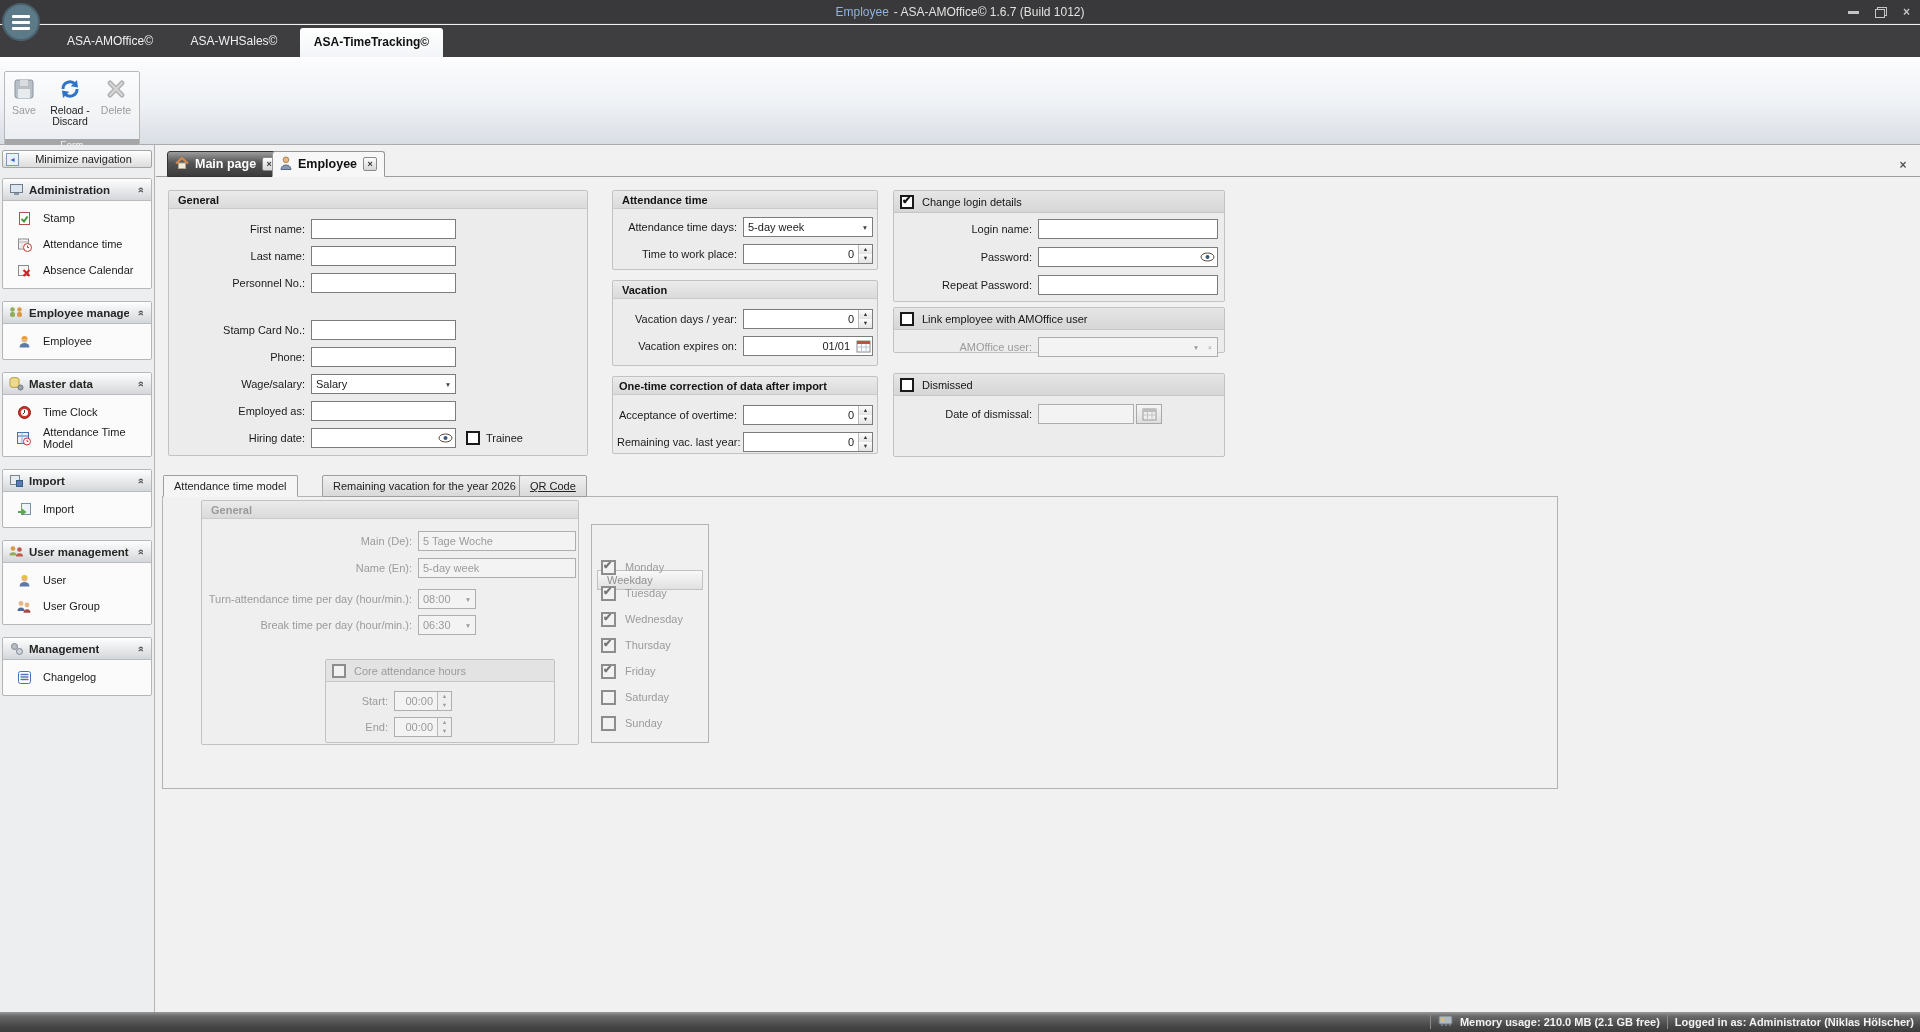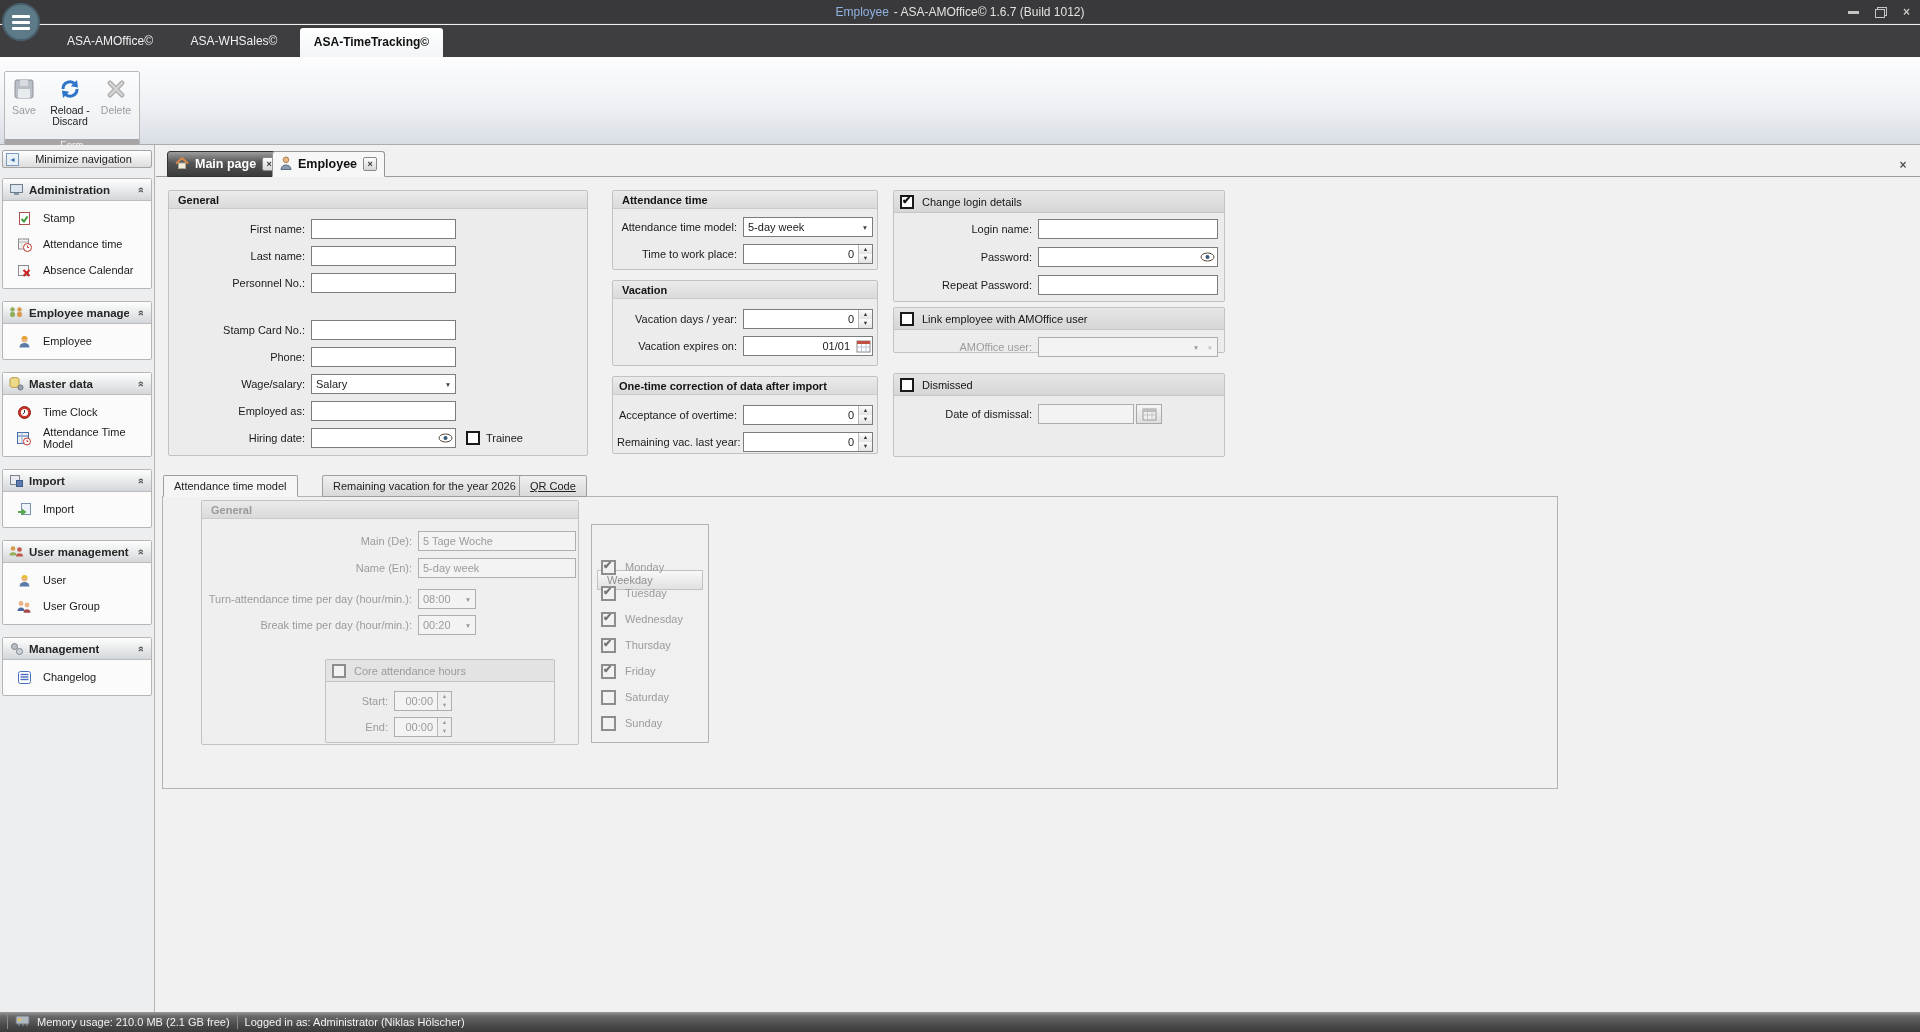--- a/index.html
+++ b/index.html
@@ -105,21 +105,21 @@
   .bpanel {position:absolute;left:162px;top:496px;width:1396px;height:293px;border:1px solid #b3b3b3;background:#f1f1f2;}
   .wkpanel {position:absolute;border:1px solid #b3b3b3;background:#f0f0f0;}
   .wk-hdr {position:absolute;left:5px;top:5px;right:5px;height:20px;border:1px solid #c2c2c2;
     background:linear-gradient(#f8f8f8,#e1e1e1);color:#8f8f8f;line-height:18px;padding-left:9px;margin-top:40px;}
   .wday {position:absolute;left:9px;display:flex;align-items:center;gap:9px;height:16px;}
   .wday .cb {width:15px;height:15px;}
 
   
   .statusbar {position:absolute;left:0;top:1012px;width:1920px;height:20px;
     background:linear-gradient(#9a9a9a 0%,#6a6a6a 20%,#474747 70%,#3c3c3c 100%);
-    display:flex;align-items:center;justify-content:flex-start;color:#f2f2f2;font-size:11px;}
+    display:flex;align-items:center;justify-content:flex-end;color:#f2f2f2;font-size:11px;font-weight:bold;}
   .st-sep {width:1px;height:14px;background:#2d2d2d;border-right:1px solid #8a8a8a;margin:0 7px;}
   .st-item {display:flex;align-items:center;gap:6px;white-space:nowrap;}
   .statusbar .pad-r {padding-right:6px;}
 </style>
 </head>
 <body>
 
 <div class="app">
 
   <div class="titlebar">
@@ -455,21 +455,21 @@
           </span>
       </div>
       <span class="cb" style="margin-left:10px;"></span>
       <span style="margin-left:6px;">Trainee</span>
     </div>
   </div>
 
   <div class="gbox" style="left:612px;top:190px;width:266px;height:80px;">
     <div class="gbox-hdr">Attendance time</div>
     <div class="row" style="left:4px;top:26px;">
-      <span class="lbl" style="width:126px;">Attendance time model:</span>
+      <span class="lbl" style="width:126px;">Attendance time days:</span>
       <div class="combo" style="width:130px;">
         <span class="ctext">5-day week</span>
         <i class="carr">▼</i>
       </div>
     </div>
     <div class="row" style="left:4px;top:53px;">
       <span class="lbl" style="width:126px;">Time to work place:</span>
       <div class="spin" style="width:130px;">
         <span class="val">0</span>
         <span class="arrs">
@@ -614,21 +614,21 @@
       <div class="row" style="left:4px;top:88px;">
         <span class="lbl gray" style="width:212px;">Turn-attendance time per day (hour/min.):</span>
         <div class="combo dis" style="width:58px;">
           <span class="ctext">08:00</span>
           <i class="carr">▼</i>
         </div>
       </div>
       <div class="row" style="left:4px;top:114px;">
         <span class="lbl gray" style="width:212px;">Break time per day (hour/min.):</span>
         <div class="combo dis" style="width:58px;">
-          <span class="ctext">00:20</span>
+          <span class="ctext">06:30</span>
           <i class="carr">▼</i>
         </div>
       </div>
 
       <div class="gbox" style="left:123px;top:158px;width:230px;height:84px;background:#ededed;">
         <div class="cbhdr" style="background:#e3e3e3;">
           <span class="cb dis"></span>
           <span class="graytx">Core attendance hours</span>
         </div>
         <div class="row" style="left:4px;top:31px;">

